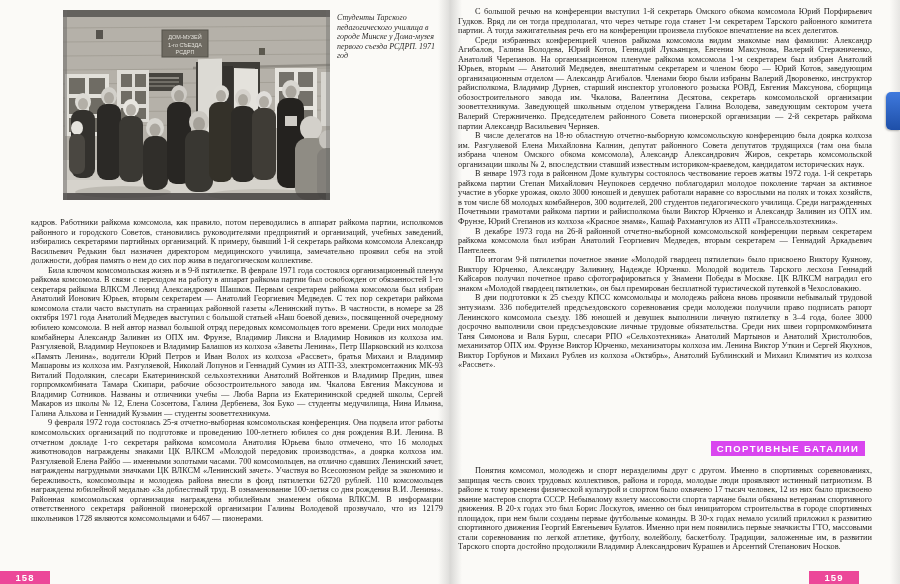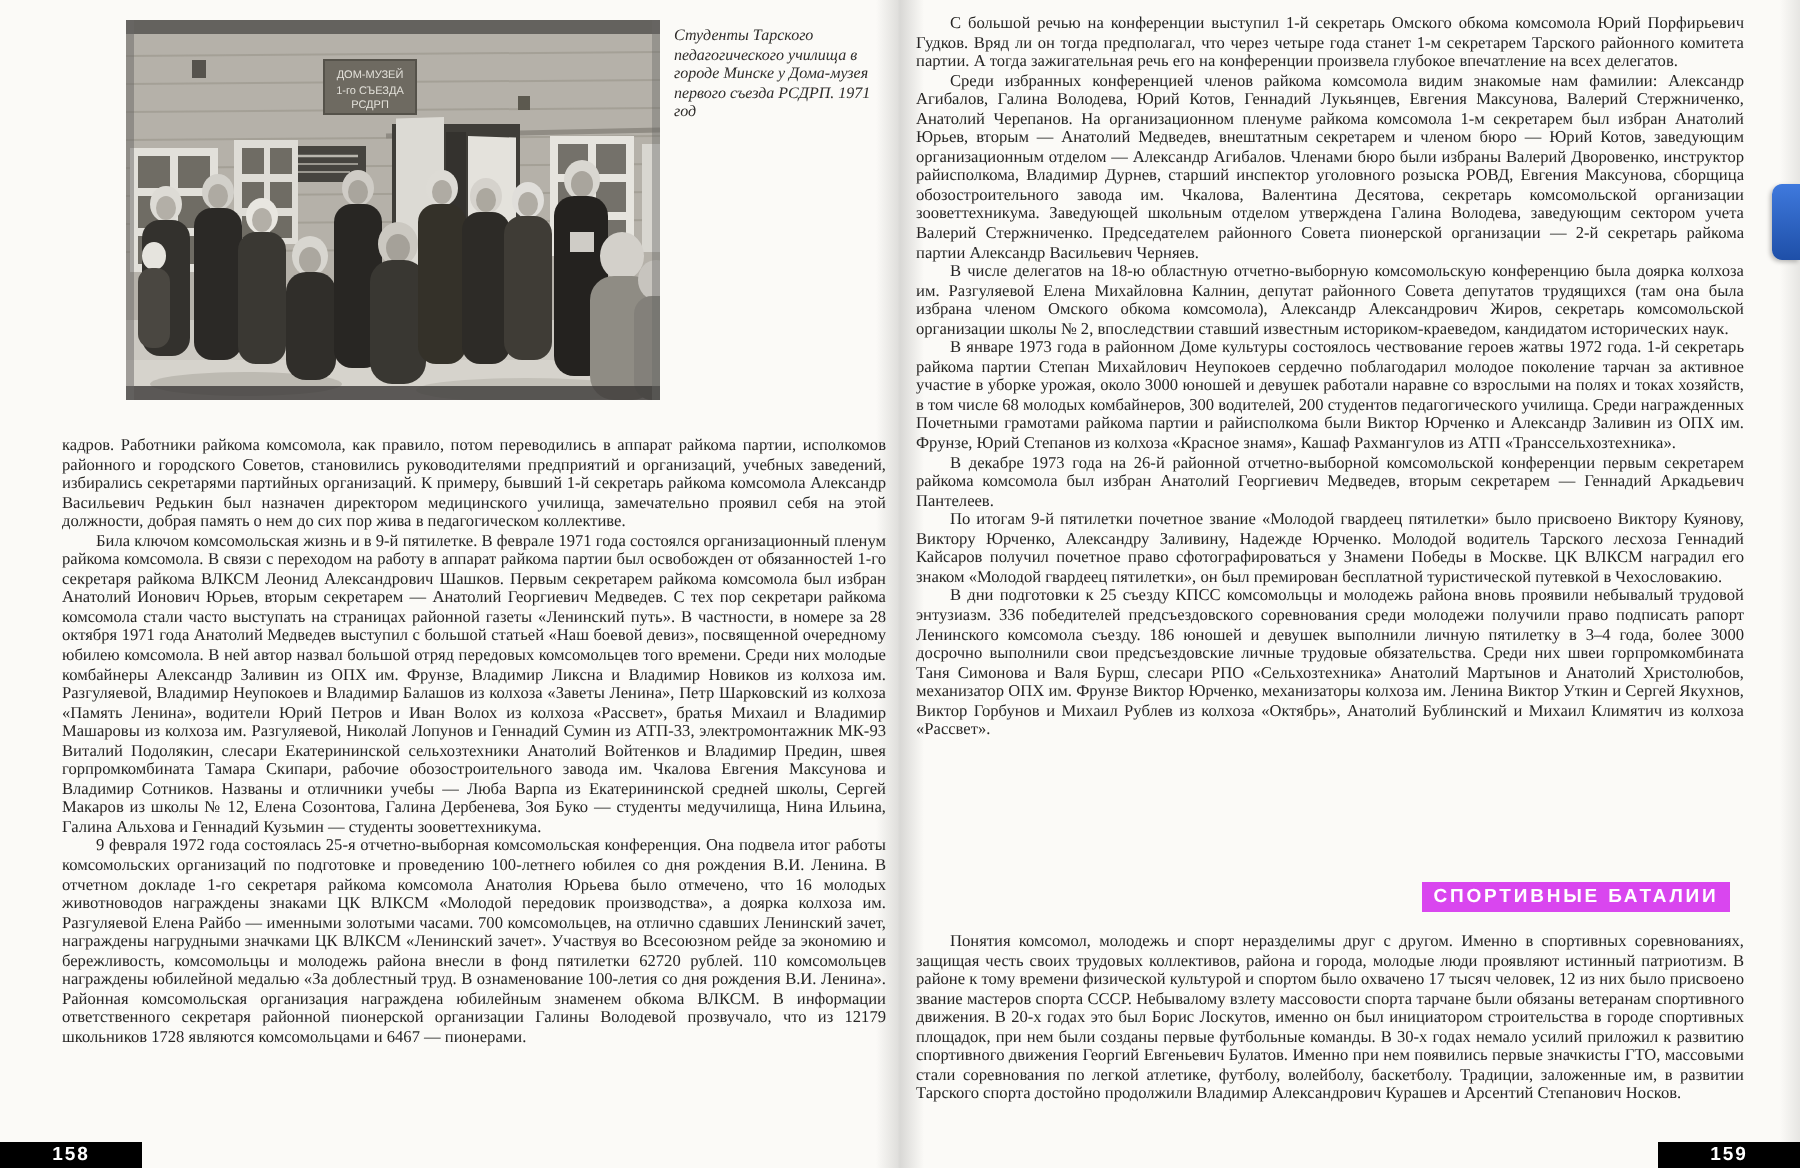--- a/index.html
+++ b/index.html
@@ -35,27 +35,27 @@
   .sectiontext{left:458px;top:466px;width:414px;font-family:Liberation Serif, serif;}
   .bodytext p{margin:0;text-indent:17px;}
   .bodytext p.noindent{text-indent:0;}
   .banner{
     position:absolute;left:711px;top:441px;width:154px;height:15px;
     background:#d946ef;color:#ffffff;text-align:center;
     font-family:"Liberation Sans", sans-serif;font-weight:bold;
     font-size:9.5px;line-height:15px;letter-spacing:1.4px;
   }
   .pagebar{
-    position:absolute;top:571px;width:71px;height:13px;
-    background:#000000;color:#ffffff;text-align:center;
+    position:absolute;top:571px;width:50px;height:13px;
+    background:#ec4899;color:#ffffff;text-align:center;
     font-family:"Liberation Sans", sans-serif;font-weight:bold;
     font-size:9.5px;line-height:13px;letter-spacing:1px;
   }
   .pagebar.left{left:0;}
-  .pagebar.right{left:829px;}
+  .pagebar.right{left:809px;}
   .bluetab{
     position:absolute;left:886px;top:92px;width:14px;height:38px;
     border-radius:5px 0 0 5px;
     background:linear-gradient(to bottom,#3f79dd,#1e4fa8);
     box-shadow:-1px 1px 2px rgba(0,0,0,0.25);
   }
 </style>
 </head>
 <body>
 

